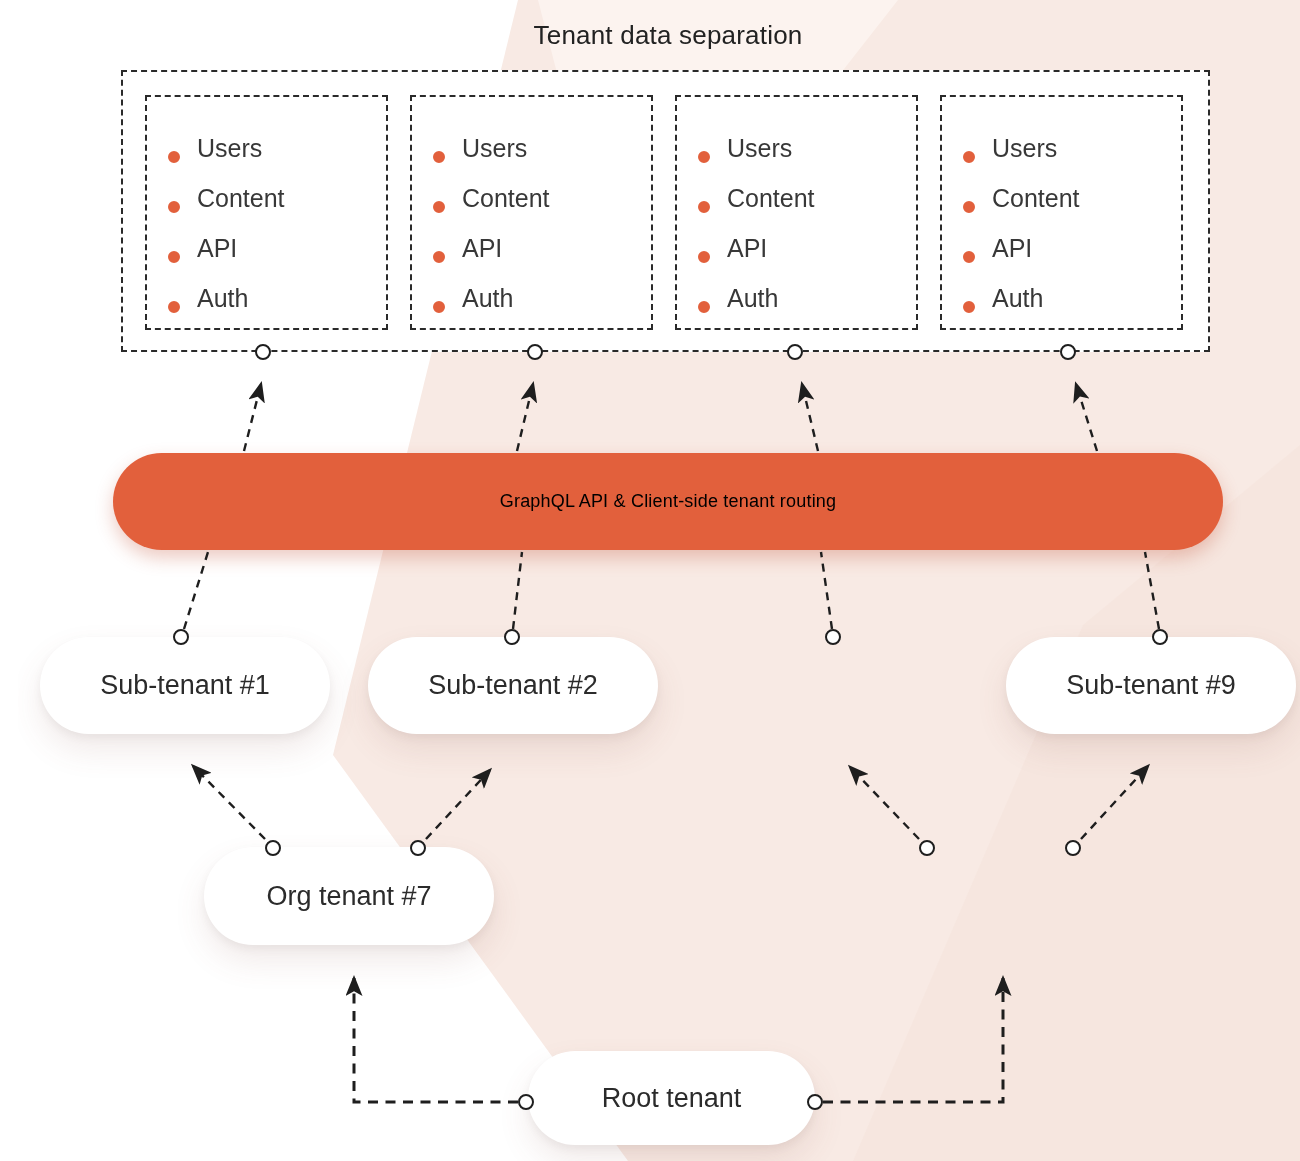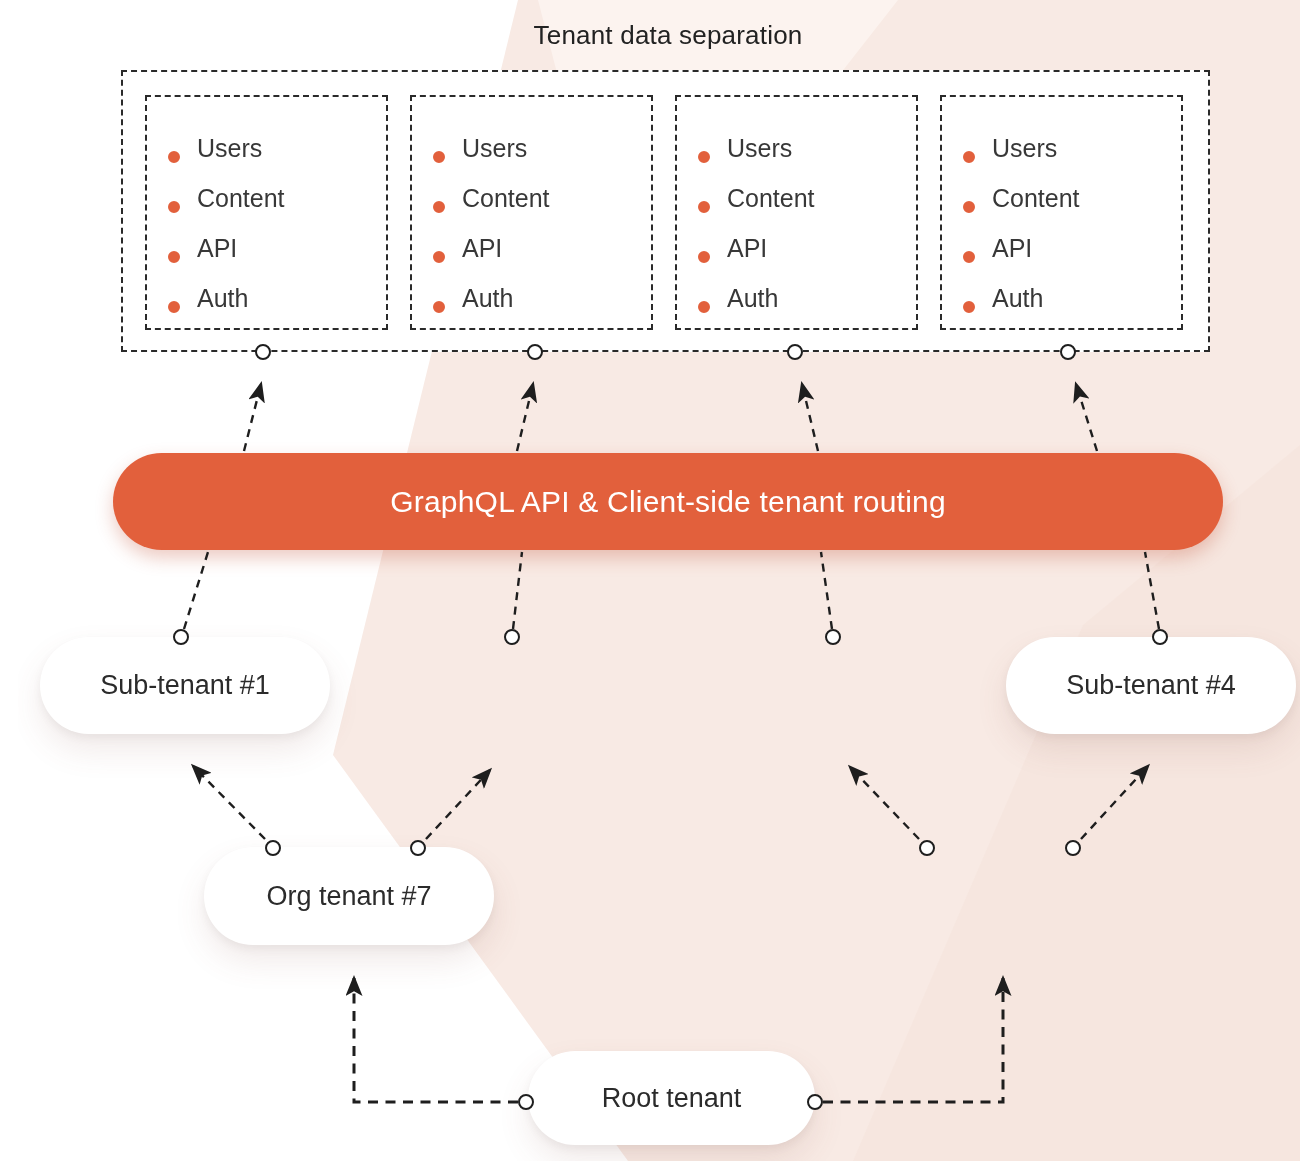--- a/index.html
+++ b/index.html
@@ -28,21 +28,21 @@
   .tb-1{left:127px;} .tb-2{left:392px;} .tb-3{left:657px;} .tb-4{left:922px;}
   .tenant-item{display:flex;align-items:flex-end;height:50px;padding-left:21px;}
   .dot-icon{flex:0 0 auto;width:9px;height:9px;border:6px solid var(--accent);
     border-radius:50%;background:#fff;margin-right:17px;}
   .tenant-item-label{font-size:25px;color:#383838;}
 
   
   .routing-bar{position:absolute;left:95px;top:453px;width:1110px;height:97px;
     background:var(--accent);border-radius:49px;display:flex;align-items:center;justify-content:center;
     box-shadow:0 8px 18px rgba(190,70,40,.28);}
-  .routing-bar-label{color:#ffffff;font-size:30px;letter-spacing:.2px;}
+  .routing-bar-label{color:#000000;font-size:18px;letter-spacing:.2px;}
 
   
   .pill{position:absolute;background:#ffffff;border-radius:49px;
     display:flex;align-items:center;justify-content:center;
     box-shadow:0 16px 32px rgba(140,85,70,.12),0 4px 10px rgba(0,0,0,.05);}
   .pill-label{font-size:27px;color:#2b2b2b;}
   .sub-pill{width:290px;height:97px;top:637px;}
   .sp-1{left:22px;text-align:right;} .sp-2{left:350px;} .sp-3{left:667px;} .sp-4{left:988px;}
   .org-pill{width:290px;height:98px;top:847px;}
   .op-1{left:186px;} .op-2{left:827px;}
@@ -140,22 +140,25 @@
       </div>
   </div>
 
   <div class="routing-bar">
     <span class="routing-bar-label">GraphQL API &amp; Client-side tenant routing</span>
   </div>
 
   <div class="pill sub-pill sp-1">
       <span class="pill-label">Sub-tenant #1</span>
     </div>
+  <div class="pill sub-pill sp-2">
+      <span class="pill-label">Sub-tenant #2</span>
+    </div>
   <div class="pill sub-pill sp-4">
-      <span class="pill-label">Sub-tenant #4</span>
+      <span class="pill-label">Sub-tenant #9</span>
     </div>
 
   <div class="pill org-pill op-1">
       <span class="pill-label">Org tenant #7</span>
     </div>
 
   <div class="pill root-pill">
       <span class="pill-label">Root tenant</span>
     </div>
 

